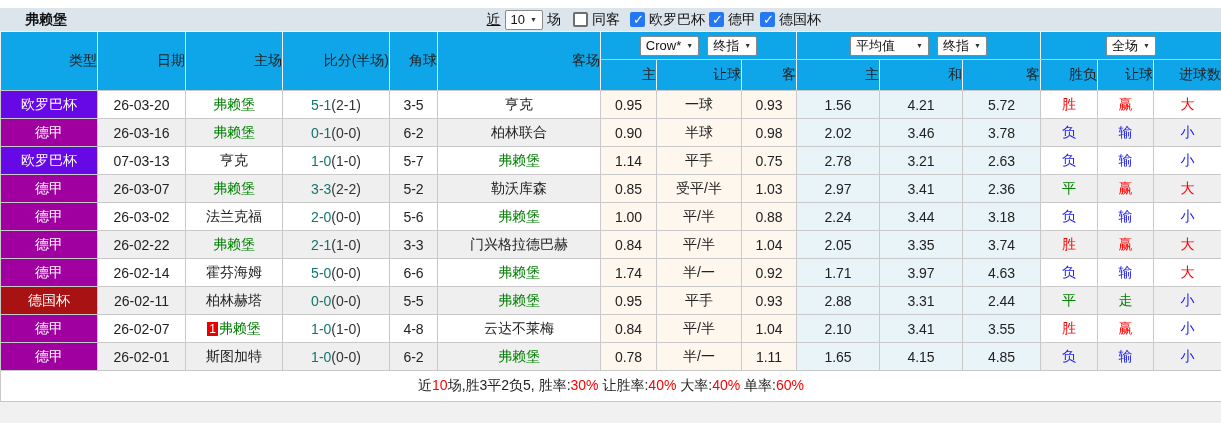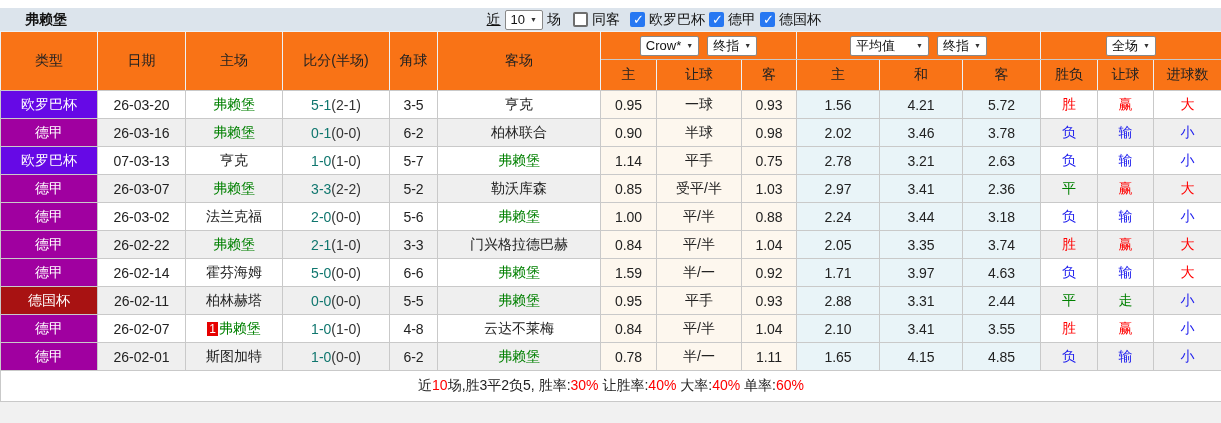--- a/index.html
+++ b/index.html
@@ -13,21 +13,21 @@
   .sel { display:inline-flex; align-items:center; background:#fff; border:1px solid #888;
          border-radius:2px; padding:0 5px; height:20px; font-size:13px; color:#111; cursor:pointer; white-space:nowrap; }
   .sel .chev { font-size:7px; color:#333; margin-left:5px; }
   .cb { display:inline-block; width:15px; height:15px; border:2px solid #6e6e6e; border-radius:2px;
         background:#fff; vertical-align:middle; position:relative; cursor:pointer; }
   .cb.checked { background:#2677F2; border-color:#2677F2; }
   .cb.checked::after { content:"\2713"; position:absolute; left:1px; top:-2px; color:#fff; font-size:13px; font-weight:bold; }
   .gap-l { margin-left:8px; }
   table { width:1221px; border-collapse:collapse; table-layout:fixed; border:1px solid #C9C9C9; }
   th, td { border:1px solid #C9C9C9; text-align:center; font-weight:normal; overflow:hidden; white-space:nowrap; }
-  thead th { background:#f97316; color:#222; font-size:14px; border-color:#EDF1F5; border-bottom-color:#C9C9C9; }
+  thead th { background:#0ea5e9; color:#222; font-size:14px; border-color:#EDF1F5; border-bottom-color:#C9C9C9;text-align:right; }
   thead tr.hdr-selects th { height:28px; }
   thead tr.hdr-sub th { height:31px; }
   tbody td { height:28px; font-size:14px; color:#222; background:#fff; }
   tbody tr:nth-child(even) td { background:#EFEFEF; }
   tbody td.c-odds { background:#FDF7EE !important; }
   tbody td.c-avg  { background:#E9F4F8 !important; }
   td.league { color:#fff; font-size:14px; }
   .t-focus { color:#008000; }
   .ft { color:#0f766e; }
   .ht { color:#333; }
@@ -238,21 +238,21 @@
         <td class="res-w">赢</td>
         <td class="res-w">大</td>
       </tr>
       <tr>
         <td class="league" style="background: rgb(160, 0, 160);">德甲</td>
         <td>26-02-14</td>
         <td><span>霍芬海姆</span></td>
         <td><span class="ft">5-0</span><span class="ht">(0-0)</span></td>
         <td>6-6</td>
         <td><span class="t-focus">弗赖堡</span></td>
-        <td class="c-odds">1.59</td>
+        <td class="c-odds">1.74</td>
         <td class="c-odds">半/一</td>
         <td class="c-odds">0.92</td>
         <td class="c-avg">1.71</td>
         <td class="c-avg">3.97</td>
         <td class="c-avg">4.63</td>
         <td class="res-l">负</td>
         <td class="res-l">输</td>
         <td class="res-w">大</td>
       </tr>
       <tr>

